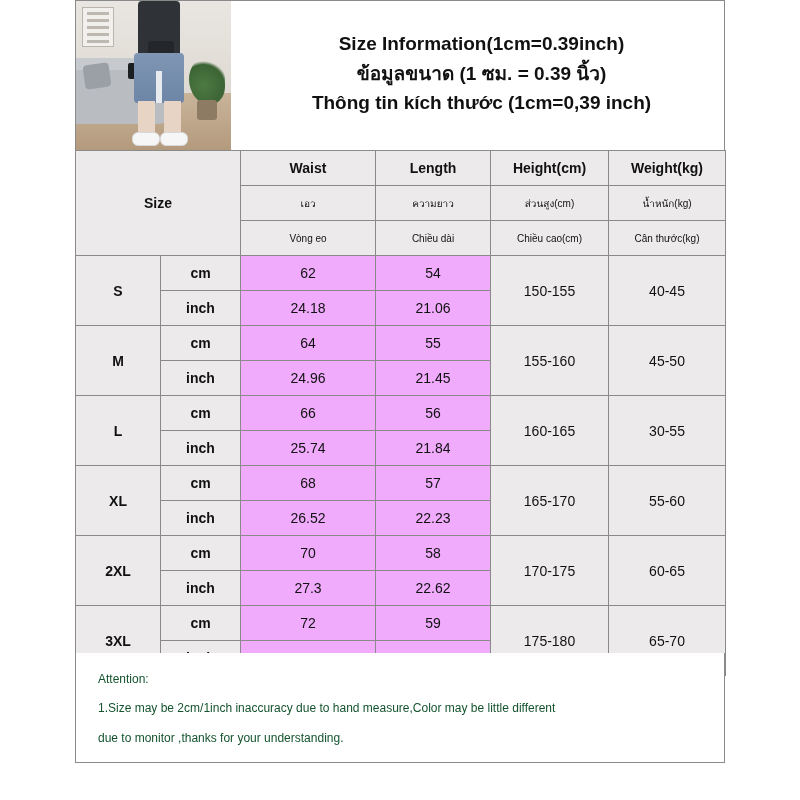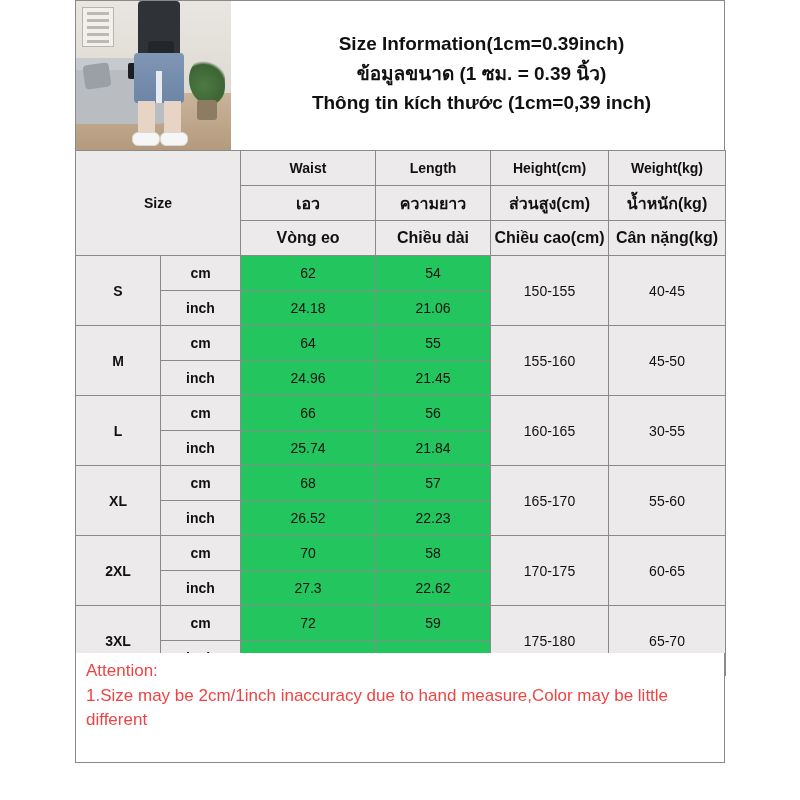--- a/index.html
+++ b/index.html
@@ -161,40 +161,40 @@
   .col-height { width: 118px; }
   .col-weight { width: 117px; }
 
   .hdr-cell {
     background: #eceaea;
     font-weight: bold;
     font-size: 15px;
     margin-top: 36px;
   }
   .hdr-cell.sub {
+    font-weight: normal;
+    font-size: 10px;
+  }
+  .size-title-cell {
+    background: #eceaea;
+    font-weight: bold;
+    font-size: 24px;
+  }
+  .size-label {
+    background: #eceaea;
     font-weight: bold;
     font-size: 16px;
   }
-  .size-title-cell {
-    background: #eceaea;
-    font-weight: bold;
-    font-size: 24px;
-  }
-  .size-label {
-    background: #eceaea;
-    font-weight: bold;
-    font-size: 16px;
-  }
   .unit-cell {
     background: #eceaea;
     font-weight: bold;
     font-size: 14px;
   }
   .val-cell {
-    background: #22c55e;
+    background: #f0abfc;
     font-size: 15px;
   }
   .span-cell {
     background: #eceaea;
     font-size: 15px;
   }
 
   
   .attention {
     position: absolute;
@@ -202,24 +202,24 @@
     top: 653px;
     width: 650px;
     height: 110px;
     border: 1px solid #8a8a8a;
     border-top: none;
     box-sizing: border-box;
     padding: 6px 8px 6px 10px;
     background: #ffffff;
   }
   .attention p {
-    margin: 0;
-    font-size: 17px;
+    margin: 12px;
+    font-size: 12px;
     line-height: 1.45;
-    color: #ef4444;
+    color: #14532d;
   }
 </style>
 </head>
 <body>
 
 <div class="page">
 
   <div class="header">
     <div class="photo">
       <div class="wall"></div>
@@ -268,21 +268,21 @@
       <tr>
         <td class="hdr-cell sub">เอว</td>
         <td class="hdr-cell sub">ความยาว</td>
         <td class="hdr-cell sub">ส่วนสูง(cm)</td>
         <td class="hdr-cell sub">น้ำหนัก(kg)</td>
       </tr>
       <tr>
         <td class="hdr-cell sub">Vòng eo</td>
         <td class="hdr-cell sub">Chiều dài</td>
         <td class="hdr-cell sub">Chiều cao(cm)</td>
-        <td class="hdr-cell sub">Cân nặng(kg)</td>
+        <td class="hdr-cell sub">Cân thước(kg)</td>
       </tr>
 
       <tr>
         <td class="size-label" rowspan="2">S</td>
         <td class="unit-cell">cm</td>
         <td class="val-cell">62</td>
         <td class="val-cell">54</td>
         <td class="span-cell" rowspan="2">150-155</td>
         <td class="span-cell" rowspan="2">40-45</td>
       </tr>
@@ -360,15 +360,16 @@
         <td class="unit-cell">inch</td>
         <td class="val-cell">28.08</td>
         <td class="val-cell">23.01</td>
       </tr>
     </tbody>
   </table>
 
   <div class="attention">
     <p>Attention:</p>
     <p>1.Size may be 2cm/1inch inaccuracy due to hand measure,Color may be little different</p>
+    <p>due to monitor ,thanks for your understanding.</p>
   </div>
 
 </div>
 
 </body></html>

